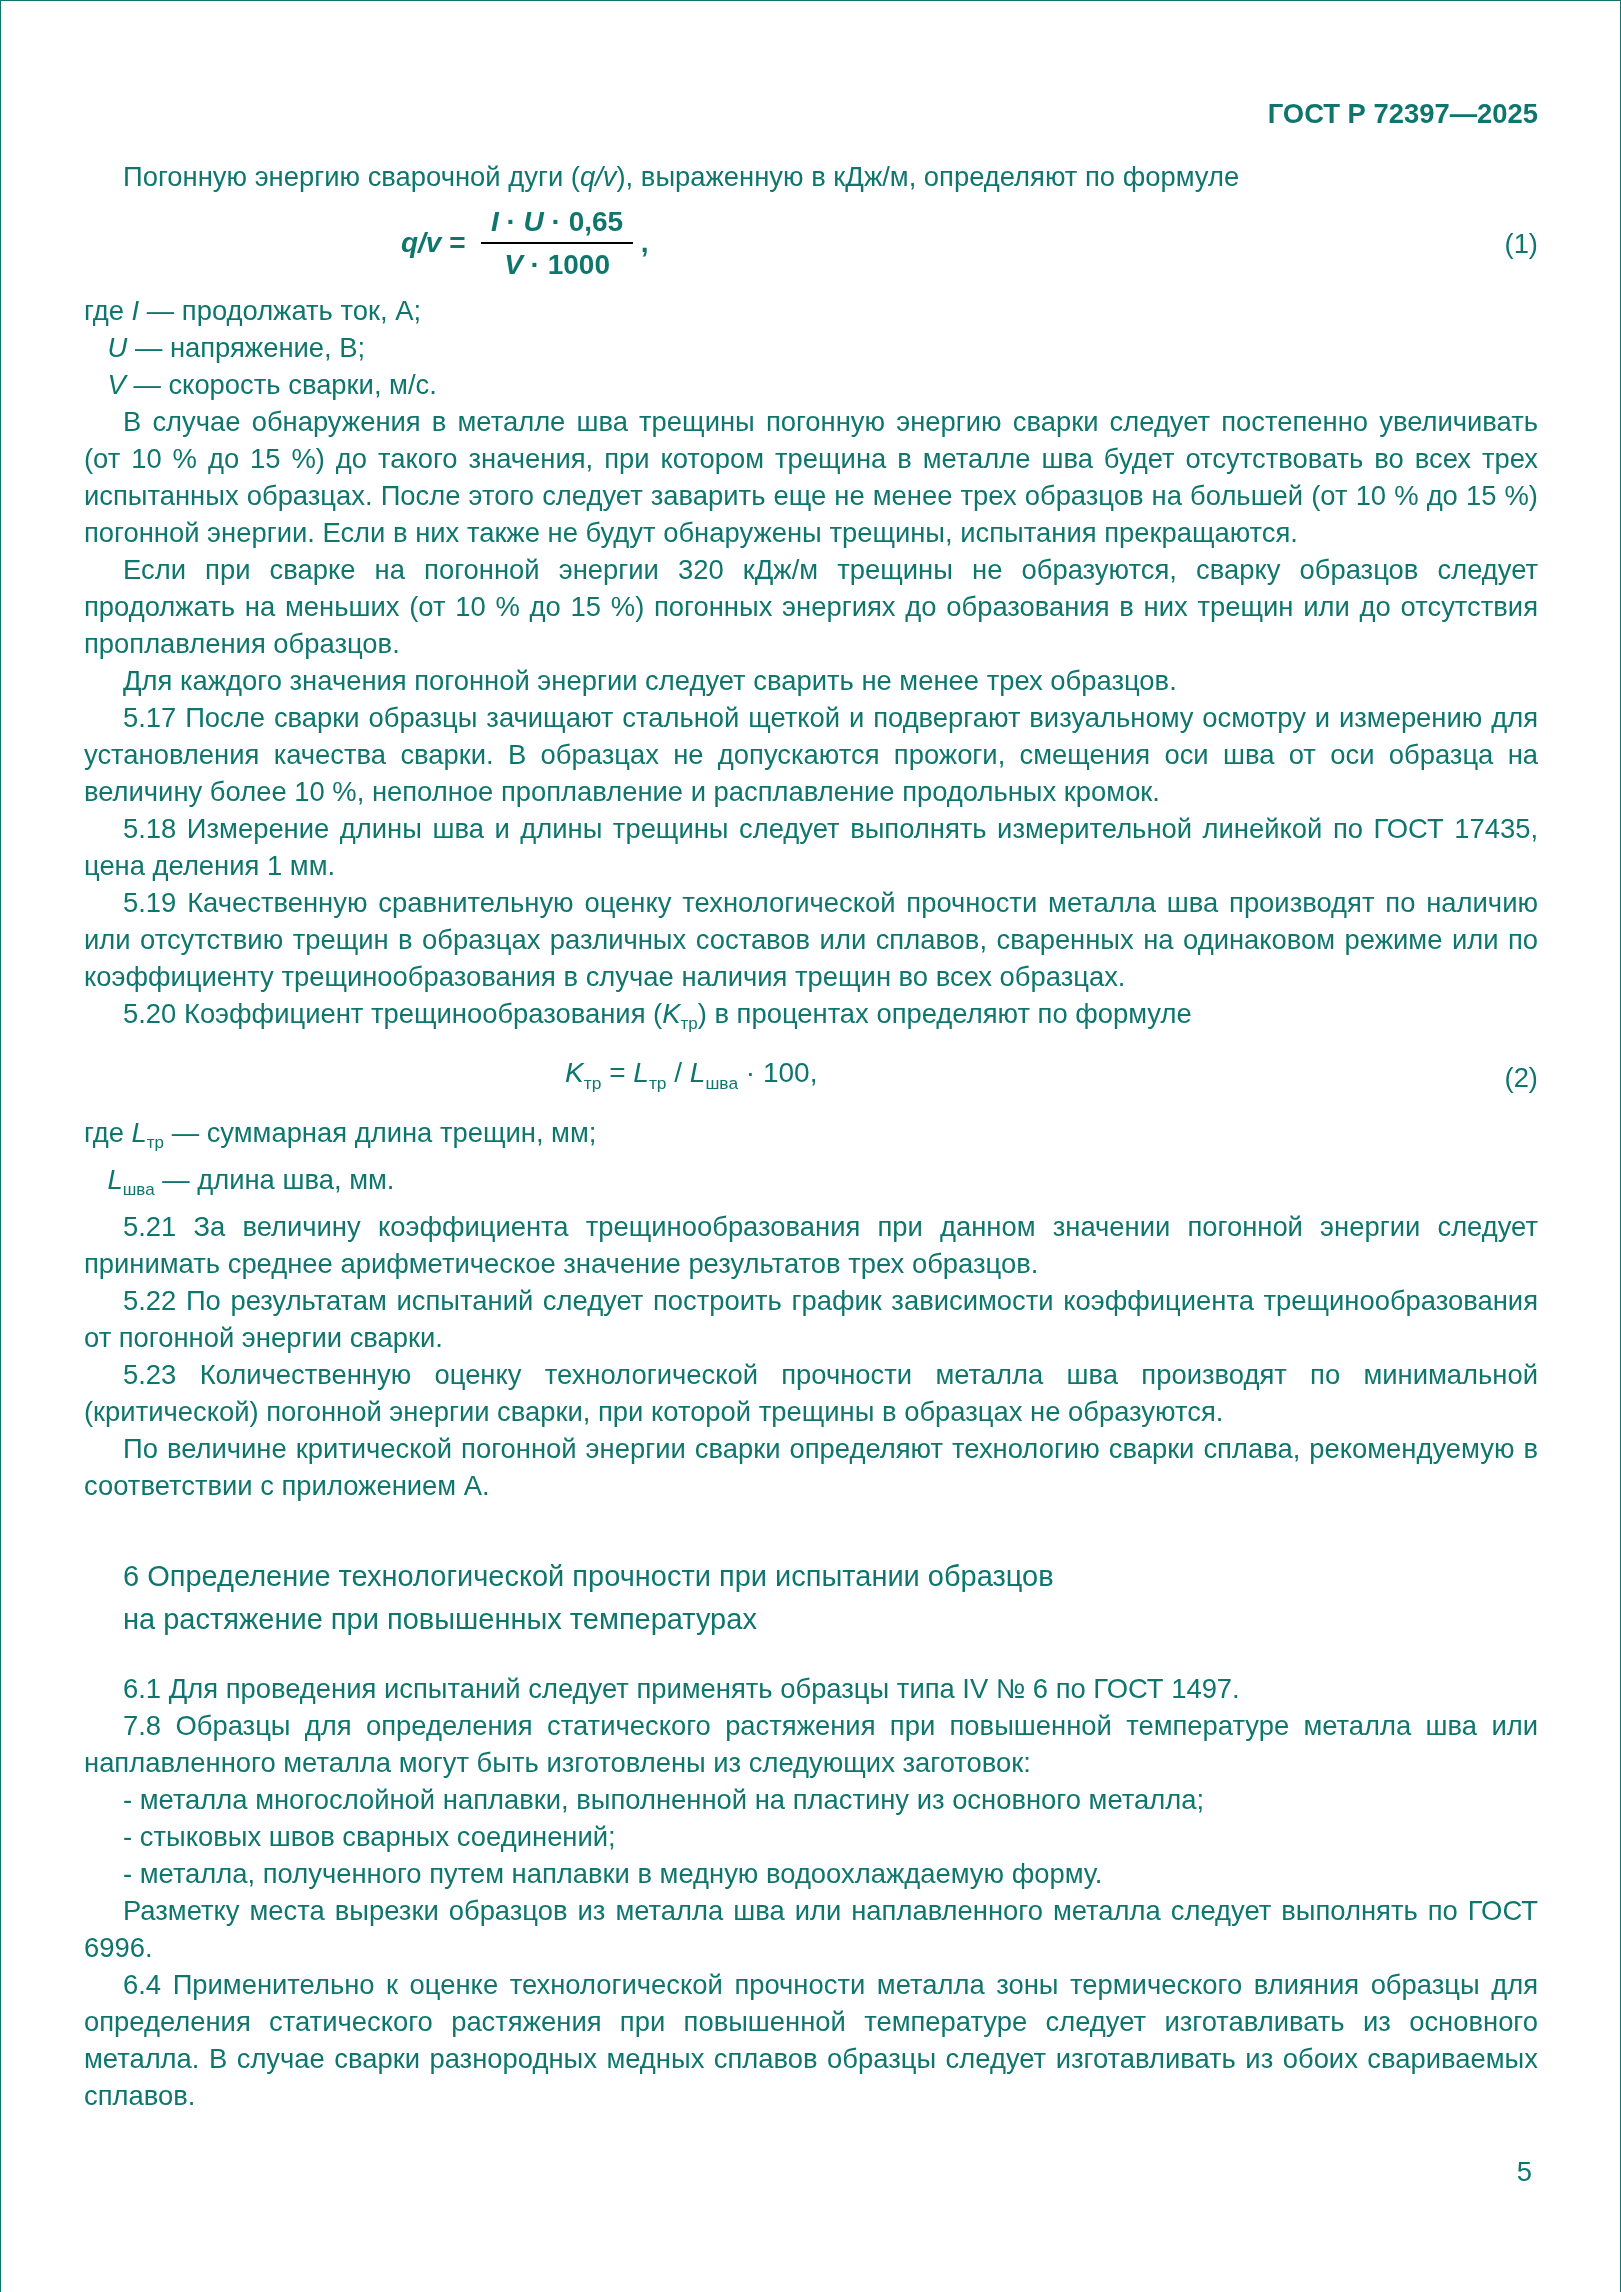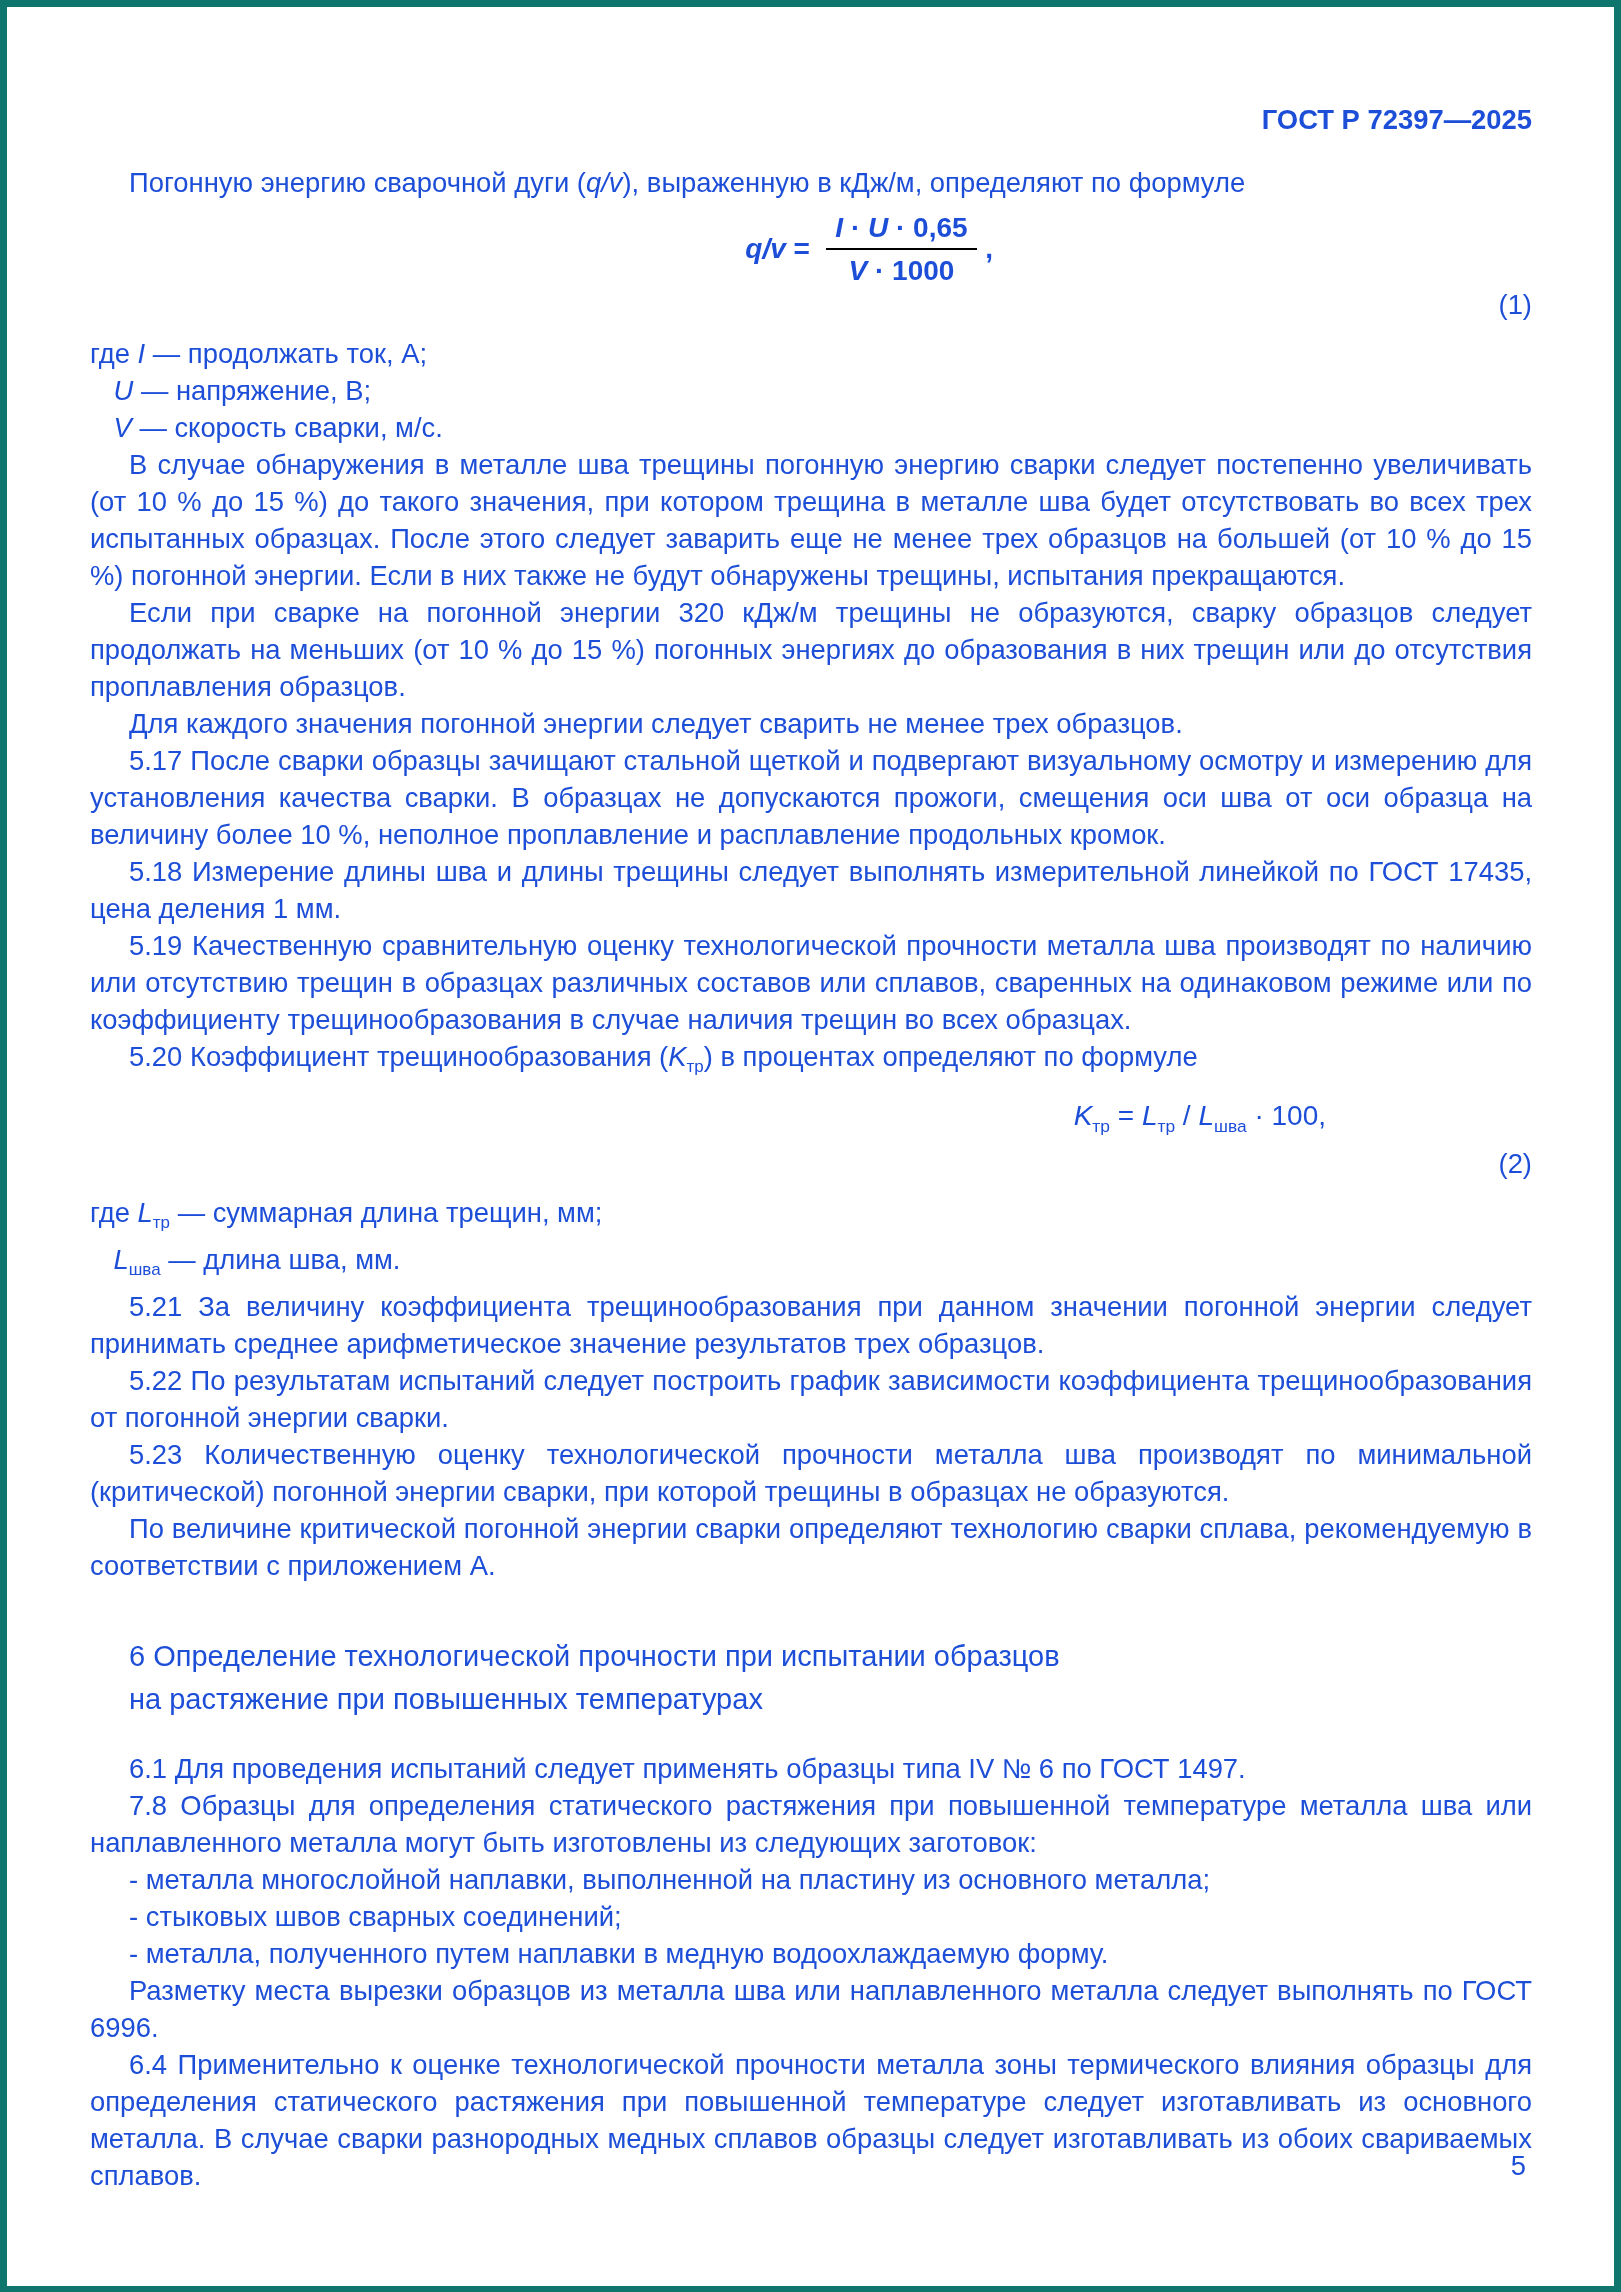--- a/index.html
+++ b/index.html
@@ -7,27 +7,27 @@
     padding: 0;
     background: #ffffff;
   }
   .page {
     position: relative;
     width: 1621px;
     height: 2293px;
     margin: 0 auto;
     box-sizing: border-box;
     background: #ffffff;
-    border: 7px solid #0f766e;
+    border: 1px solid #0f766e;
     overflow: hidden;
     padding: 94px 82px 0 83px;
     font-family: "Liberation Sans", "DejaVu Sans", sans-serif;
     font-size: 27.4px;
     line-height: 37px;
-    color: #1d4ed8;
+    color: #0f766e;
   }
   .header {
     text-align: right;
     font-weight: bold;
     margin: 0 0 25.5px 0;
   }
   .doc-body { }
   .para {
     margin: 0;
     text-indent: 39px;
@@ -35,23 +35,22 @@
   }
   .def {
     margin: 0;
     text-align: left;
   }
   .def.hang { padding-left: 23.5px; }
   .it { font-style: italic; }
   sub { font-size: 0.62em; }
   .formula-row {
     display: flex;
-    align-items: flex-end;
+    align-items: center;
     margin: 11.8px 0;
-    flex-direction: column;
   }
   .formula-area {
     flex: 1;
     text-align: center;
   }
   .formula-area.f1 {
     padding-right: 539px;
     font-weight: bold;
     font-size: 28px;
   }

